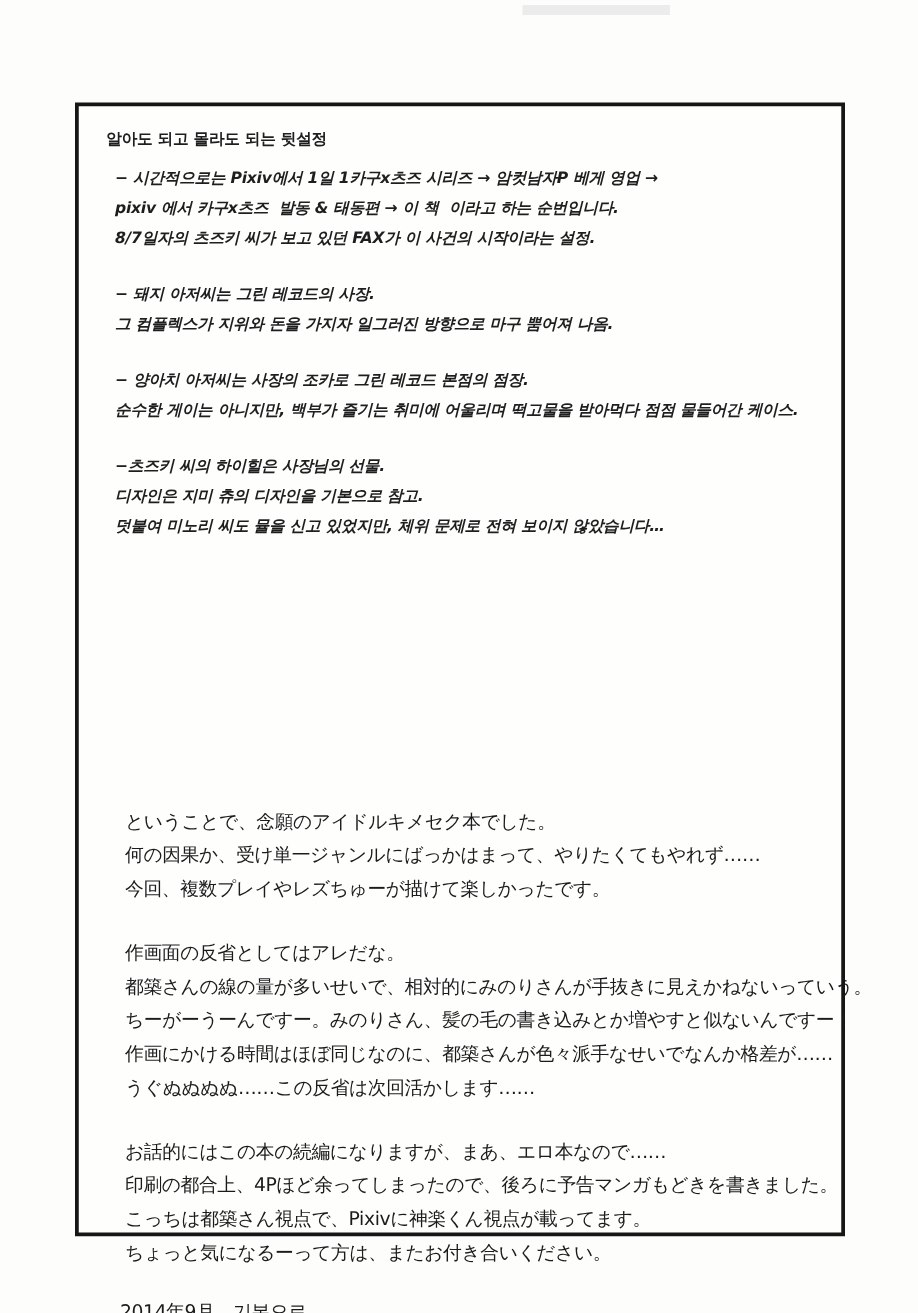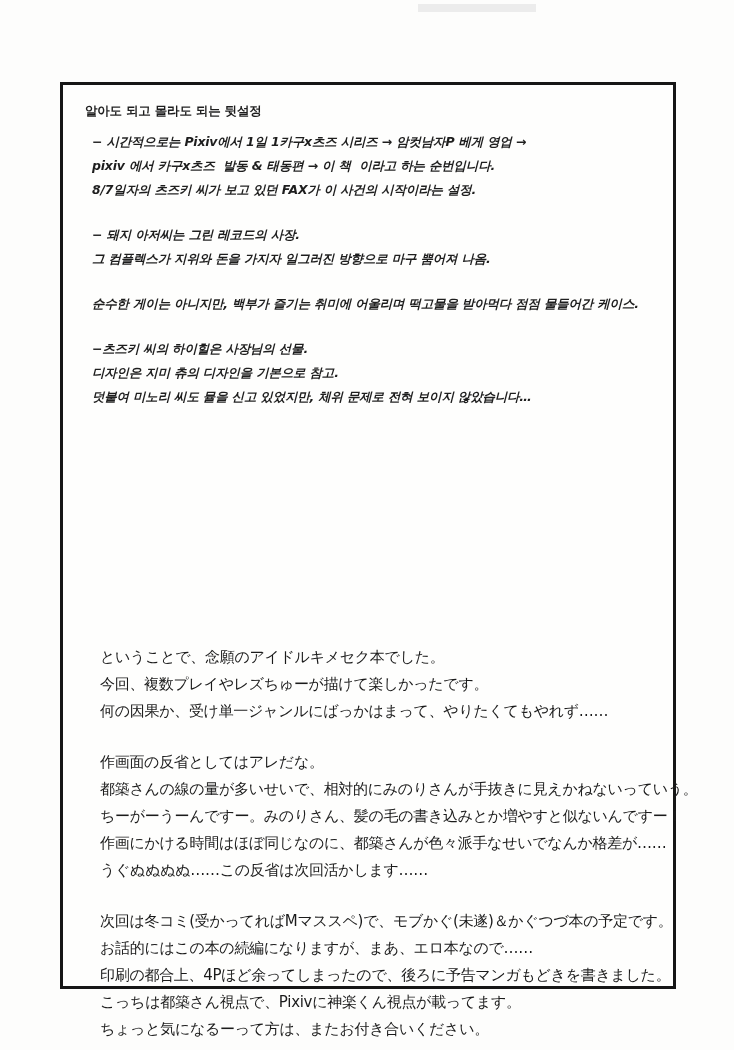--- a/index.html
+++ b/index.html
@@ -69,48 +69,48 @@
       <div class="line">pixiv 에서 카구x츠즈  발동 &amp; 태동편 → 이 책  이라고 하는 순번입니다.</div>
       <div class="line">8/7일자의 츠즈키 씨가 보고 있던 FAX가 이 사건의 시작이라는 설정.</div>
     </div>
 
     <div class="k-para">
       <div class="line">− 돼지 아저씨는 그린 레코드의 사장.</div>
       <div class="line">그 컴플렉스가 지위와 돈을 가지자 일그러진 방향으로 마구 뿜어져 나옴.</div>
     </div>
 
     <div class="k-para">
+      <div class="line">− 양아치 아저씨는 사장의 조카로 그린 레코드 본점의 점장.</div>
       <div class="line">순수한 게이는 아니지만, 백부가 즐기는 취미에 어울리며 떡고물을 받아먹다 점점 물들어간 케이스.</div>
     </div>
 
     <div class="k-para">
       <div class="line">−츠즈키 씨의 하이힐은 사장님의 선물.</div>
       <div class="line">디자인은 지미 츄의 디자인을 기본으로 참고.</div>
       <div class="line">덧붙여 미노리 씨도 뮬을 신고 있었지만, 체위 문제로 전혀 보이지 않았습니다…</div>
     </div>
   </div>
 
   <div class="japanese-block">
 
     <div class="j-para">
       <div class="line">ということで、念願のアイドルキメセク本でした。</div>
+      <div class="line">何の因果か、受け単一ジャンルにばっかはまって、やりたくてもやれず……</div>
       <div class="line">今回、複数プレイやレズちゅーが描けて楽しかったです。</div>
-      <div class="line">何の因果か、受け単一ジャンルにばっかはまって、やりたくてもやれず……</div>
     </div>
 
     <div class="j-para">
       <div class="line">作画面の反省としてはアレだな。</div>
       <div class="line">都築さんの線の量が多いせいで、相対的にみのりさんが手抜きに見えかねないっていう。</div>
       <div class="line">ちーがーうーんですー。みのりさん、髪の毛の書き込みとか増やすと似ないんですー！</div>
       <div class="line">作画にかける時間はほぼ同じなのに、都築さんが色々派手なせいでなんか格差が……</div>
       <div class="line">うぐぬぬぬぬ……この反省は次回活かします……</div>
     </div>
 
     <div class="j-para">
-      <div class="line">次回は冬コミ(受かってればMマススペ)で、モブかぐ(未遂)＆かぐつづ本の予定です。</div>
       <div class="line">お話的にはこの本の続編になりますが、まあ、エロ本なので……</div>
       <div class="line">印刷の都合上、4Pほど余ってしまったので、後ろに予告マンガもどきを書きました。</div>
       <div class="line">こっちは都築さん視点で、Pixivに神楽くん視点が載ってます。</div>
       <div class="line">ちょっと気になるーって方は、またお付き合いください。</div>
     </div>
 
     <div class="line signature">2014年9月　기본으로</div>
   </div>
 
 </div>

